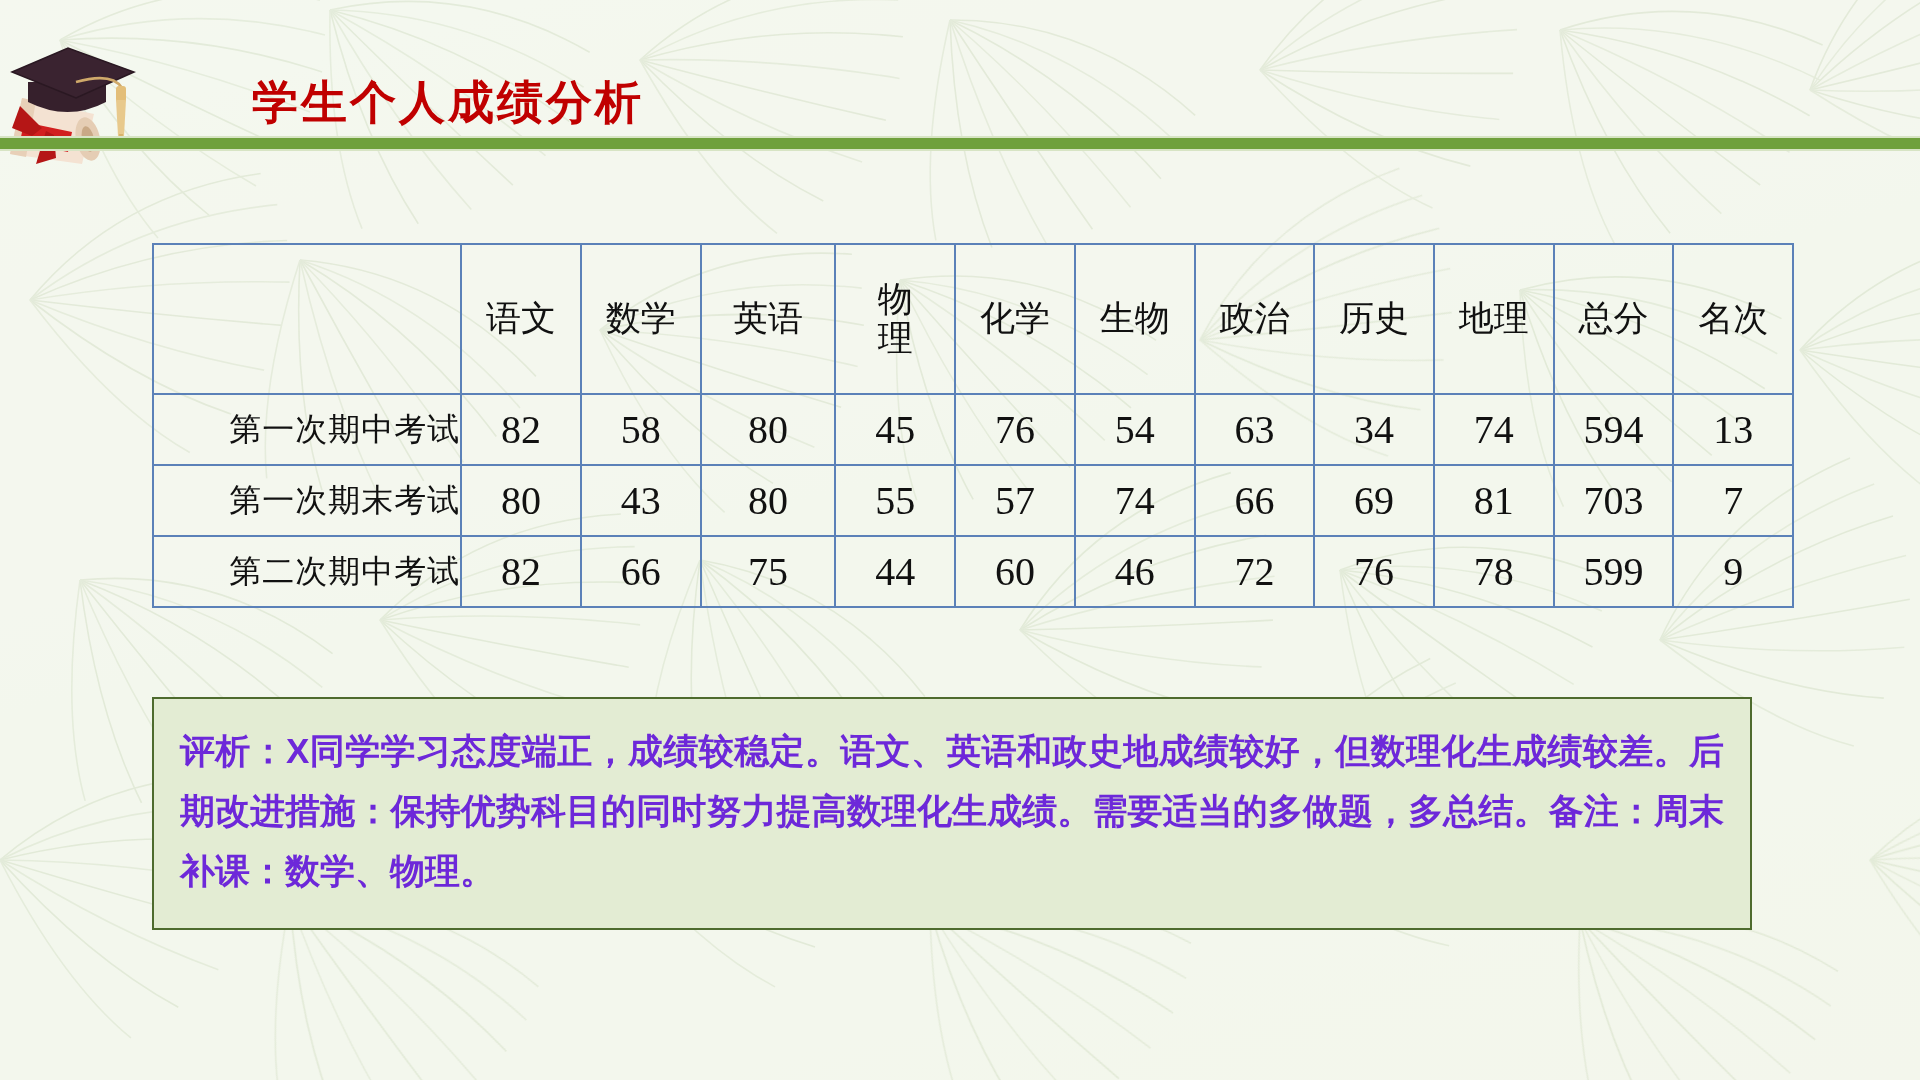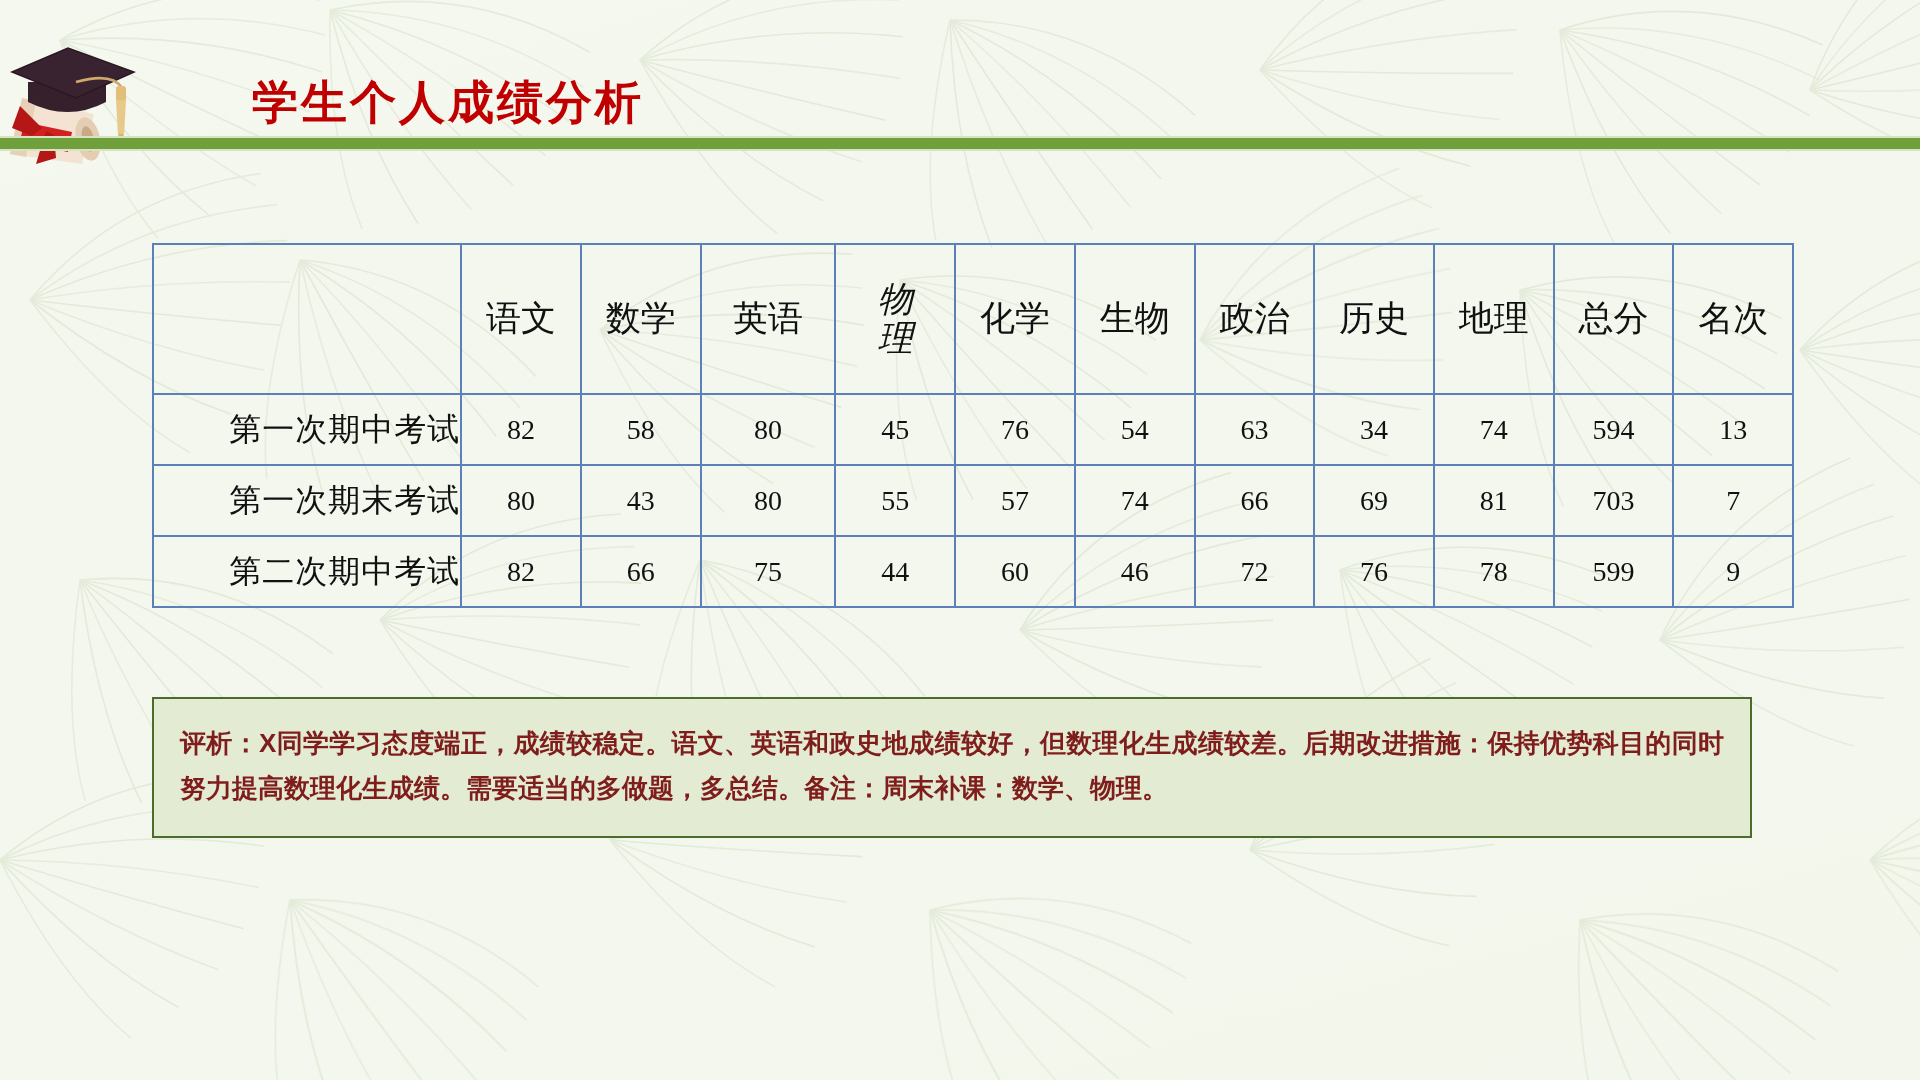--- a/index.html
+++ b/index.html
@@ -102,51 +102,50 @@
     width: 240px;
   }
   table.score-table thead th.th-narrow {
     width: 92px;
   }
   table.score-table thead th.th-wide {
     width: 104px;
   }
   table.score-table tbody td {
     height: 69px;
-    font-size: 28px;
+    font-size: 40px;
   }
   table.score-table tbody td.row-label {
     font-size: 32px;
     letter-spacing: 1px;
     text-align: right;
   }
   .wrap-vertical {
     display: inline-block;
     max-width: 1.2em;
     word-break: break-all;
     line-height: 1.12;
-    font-style: italic;
   }
 
   
   .comment-box {
     position: absolute;
     left: 152px;
     top: 697px;
     width: 1600px;
     box-sizing: border-box;
     background: #e3ecd3;
     border: 2px solid #4e6b2e;
     padding: 22px 26px 26px 26px;
   }
   .comment-text {
     font-family: "Liberation Sans", "DejaVu Sans", sans-serif;
-    font-size: 26px;
+    font-size: 35px;
     font-weight: bold;
-    color: #7f1d1d;
+    color: #6d28d9;
     line-height: 1.72;
     letter-spacing: 0px;
     text-align: justify;
     margin: 0;
   }
 </style>
 </head>
 <body>
 
 <div id="slide">

